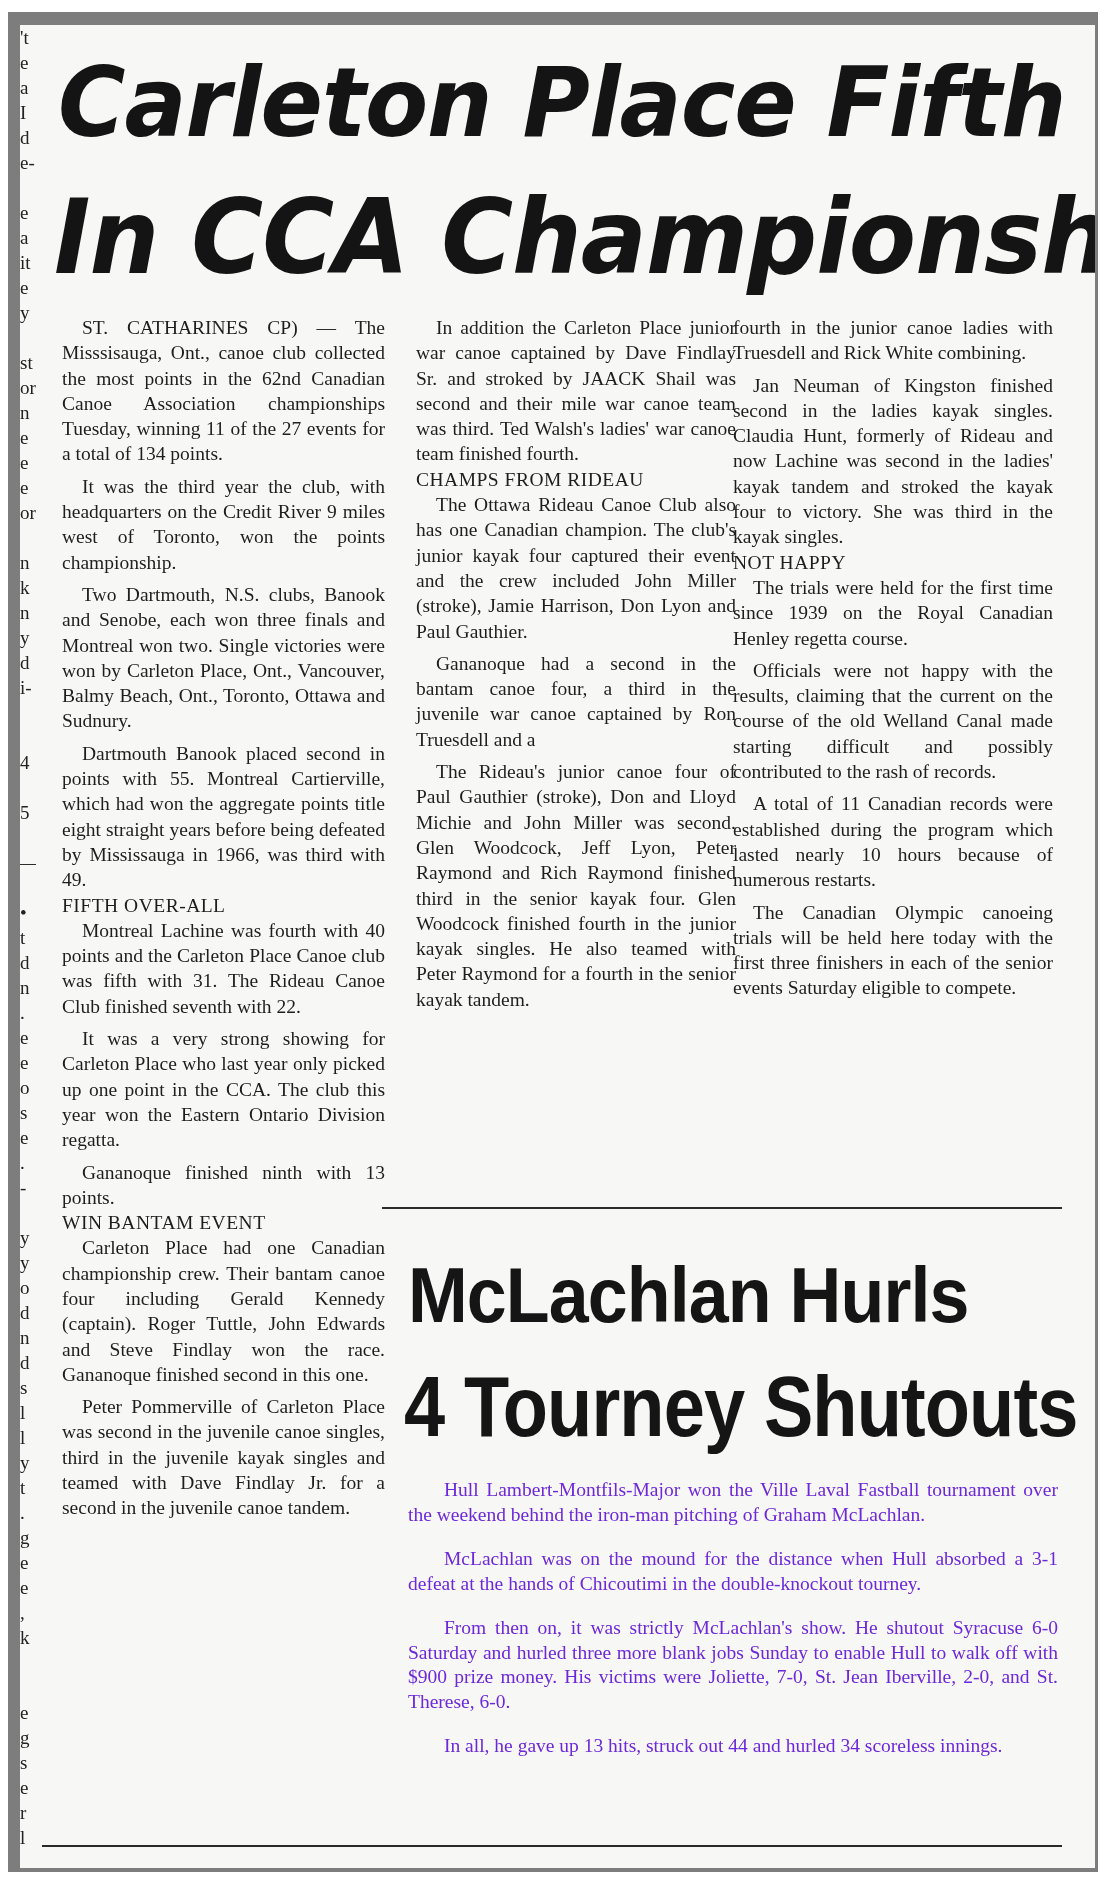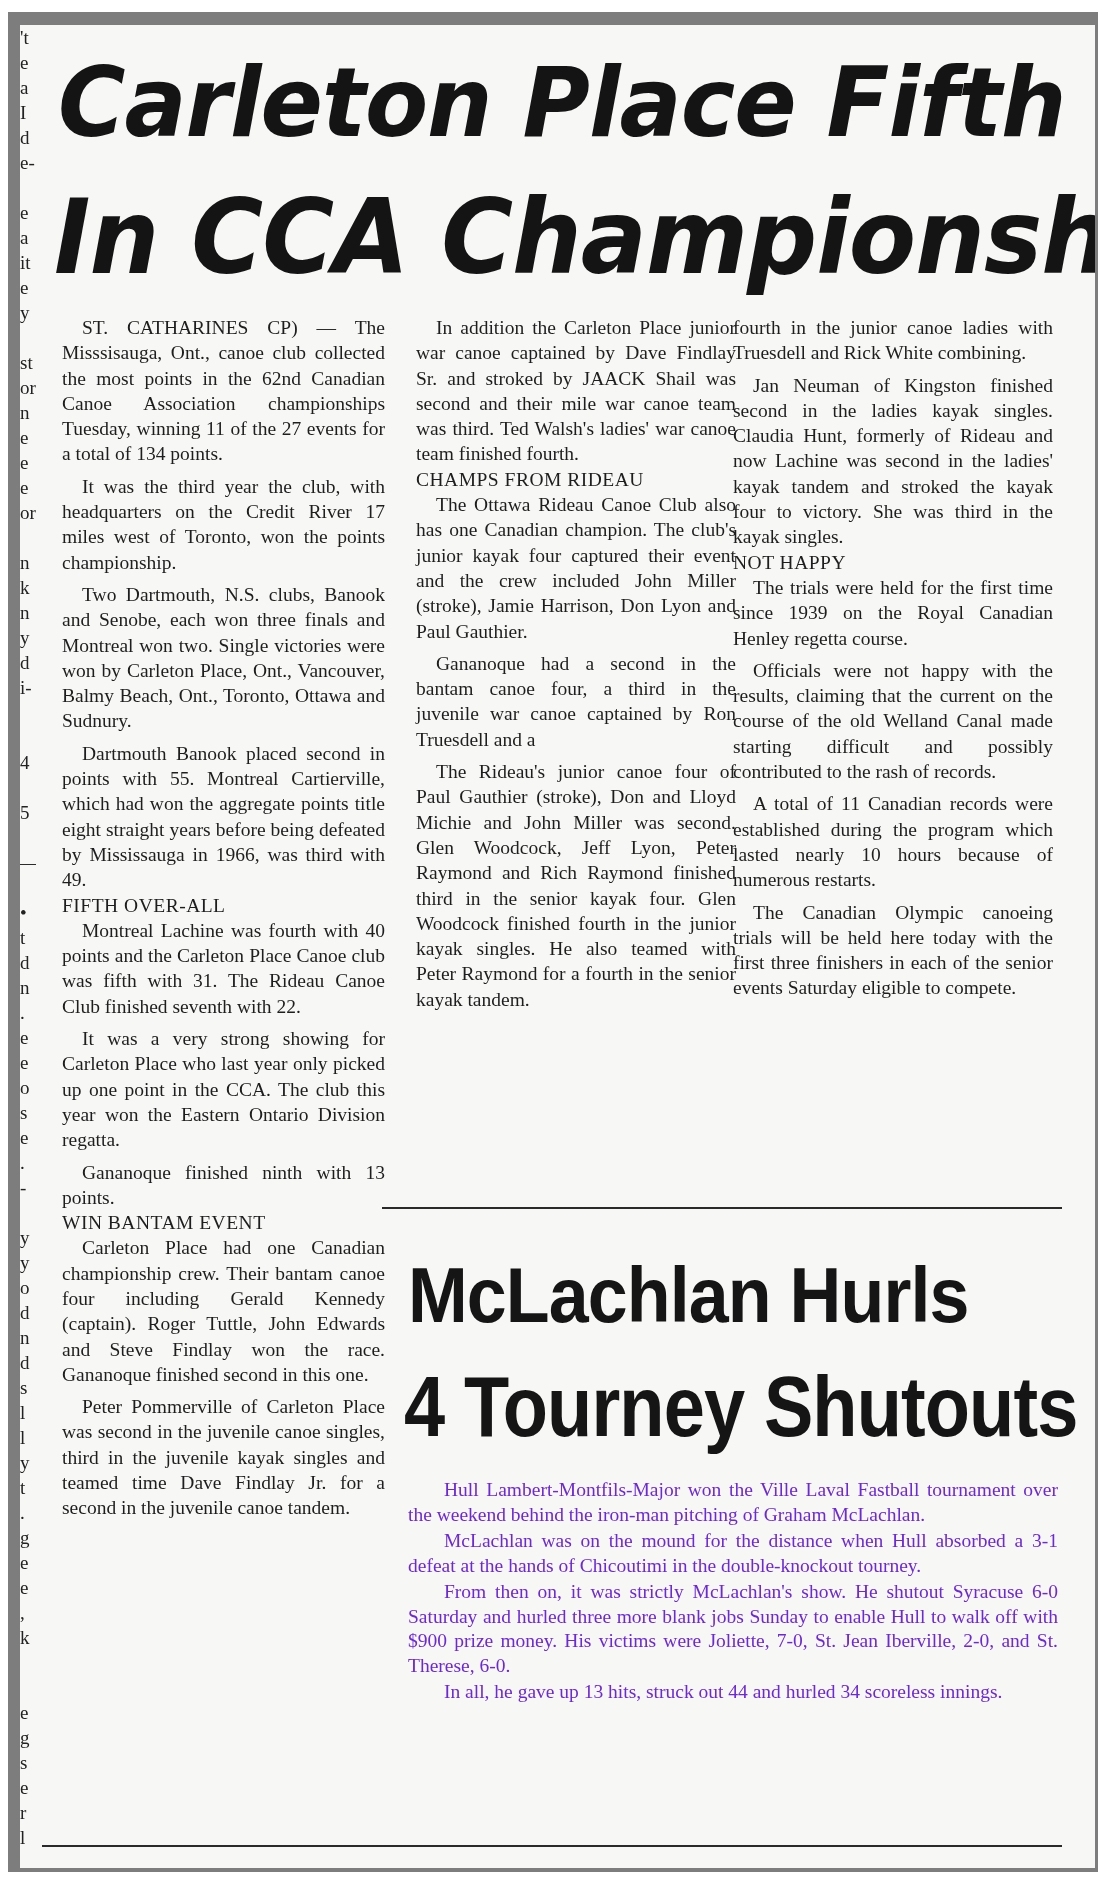--- a/index.html
+++ b/index.html
@@ -42,21 +42,21 @@
     color: #151515; white-space: nowrap; letter-spacing: -1px;
   }
   .h2a { left: 388px; top: 1225px; font-size: 78px; transform: scaleX(0.92); transform-origin: left top; }
   .h2b { left: 384px; top: 1332px; font-size: 86px; transform: scaleX(0.86); transform-origin: left top; }
   .body2 {
     position: absolute; left: 388px; top: 1453px; width: 650px;
     font-family: Liberation Serif, serif; font-size: 19.5px; line-height: 24.5px;
     color: #6d28d9; text-align: justify;
   }
   .body2 p { margin: 0; text-indent: 36px; }
-  .body2 p + p { margin-top: 2px; }
+  .body2 p + p { margin-top: 20px; }
   .next-head {
     position: absolute; left: 612px; top: 1838px; font-family: "Liberation Sans", sans-serif;
     font-weight: bold; font-size: 40px; color: #151515; white-space: nowrap; height: 10px; overflow: visible;
   }
 </style>
 </head>
 <body>
 
 <div class="frame"></div>
 <div class="page">
@@ -136,30 +136,30 @@
       <span>r</span>
       <span>l</span>
       <span>&nbsp;</span>
     </div>
 
   <div class="headline h1a">Carleton Place Fifth</div>
   <div class="headline h1b">In CCA Championships</div>
 
   <div class="col c1" id="col1">
       <p>ST. CATHARINES CP) — The Misssisauga, Ont., canoe club collected the most points in the 62nd Canadian Canoe Association championships Tuesday, winning 11 of the 27 events for a total of 134 points.</p>
-      <p class="gap">It was the third year the club, with headquarters on the Credit River 17 miles west of Toronto, won the points championship.</p>
+      <p class="gap">It was the third year the club, with headquarters on the Credit River 9 miles west of Toronto, won the points championship.</p>
       <p class="gap">Two Dartmouth, N.S. clubs, Banook and Senobe, each won three finals and Montreal won two. Single victories were won by Carleton Place, Ont., Vancouver, Balmy Beach, Ont., Toronto, Ottawa and Sudnury.</p>
       <p class="gap">Dartmouth Banook placed second in points with 55. Montreal Cartierville, which had won the aggregate points title eight straight years before being defeated by Mississauga in 1966, was third with 49.</p>
       <p class="sub">FIFTH OVER-ALL</p>
       <p>Montreal Lachine was fourth with 40 points and the Carleton Place Canoe club was fifth with 31. The Rideau Canoe Club finished seventh with 22.</p>
       <p class="gap">It was a very strong showing for Carleton Place who last year only picked up one point in the CCA. The club this year won the Eastern Ontario Division regatta.</p>
       <p class="gap">Gananoque finished ninth with 13 points.</p>
       <p class="sub">WIN BANTAM EVENT</p>
       <p>Carleton Place had one Canadian championship crew. Their bantam canoe four including Gerald Kennedy (captain). Roger Tuttle, John Edwards and Steve Findlay won the race. Gananoque finished second in this one.</p>
-      <p class="gap">Peter Pommerville of Carleton Place was second in the juvenile canoe singles, third in the juvenile kayak singles and teamed time Dave Findlay Jr. for a second in the juvenile canoe tandem.</p>
+      <p class="gap">Peter Pommerville of Carleton Place was second in the juvenile canoe singles, third in the juvenile kayak singles and teamed with Dave Findlay Jr. for a second in the juvenile canoe tandem.</p>
     </div>
   <div class="col c2" id="col2">
       <p>In addition the Carleton Place junior war canoe captained by Dave Findlay Sr. and stroked by JAACK Shail was second and their mile war canoe team was third. Ted Walsh's ladies' war canoe team finished fourth.</p>
       <p class="sub">CHAMPS FROM RIDEAU</p>
       <p>The Ottawa Rideau Canoe Club also has one Canadian champion. The club's junior kayak four captured their event and the crew included John Miller (stroke), Jamie Harrison, Don Lyon and Paul Gauthier.</p>
       <p class="gap">Gananoque had a second in the bantam canoe four, a third in the juvenile war canoe captained by Ron Truesdell and a</p>
       <p class="gap">The Rideau's junior canoe four of Paul Gauthier (stroke), Don and Lloyd Michie and John Miller was second. Glen Woodcock, Jeff Lyon, Peter Raymond and Rich Raymond finished third in the senior kayak four. Glen Woodcock finished fourth in the junior kayak singles. He also teamed with Peter Raymond for a fourth in the senior kayak tandem.</p>
     </div>
   <div class="col c3" id="col3">
       <p style="text-indent: 0px;">fourth in the junior canoe ladies with Truesdell and Rick White combining.</p>

